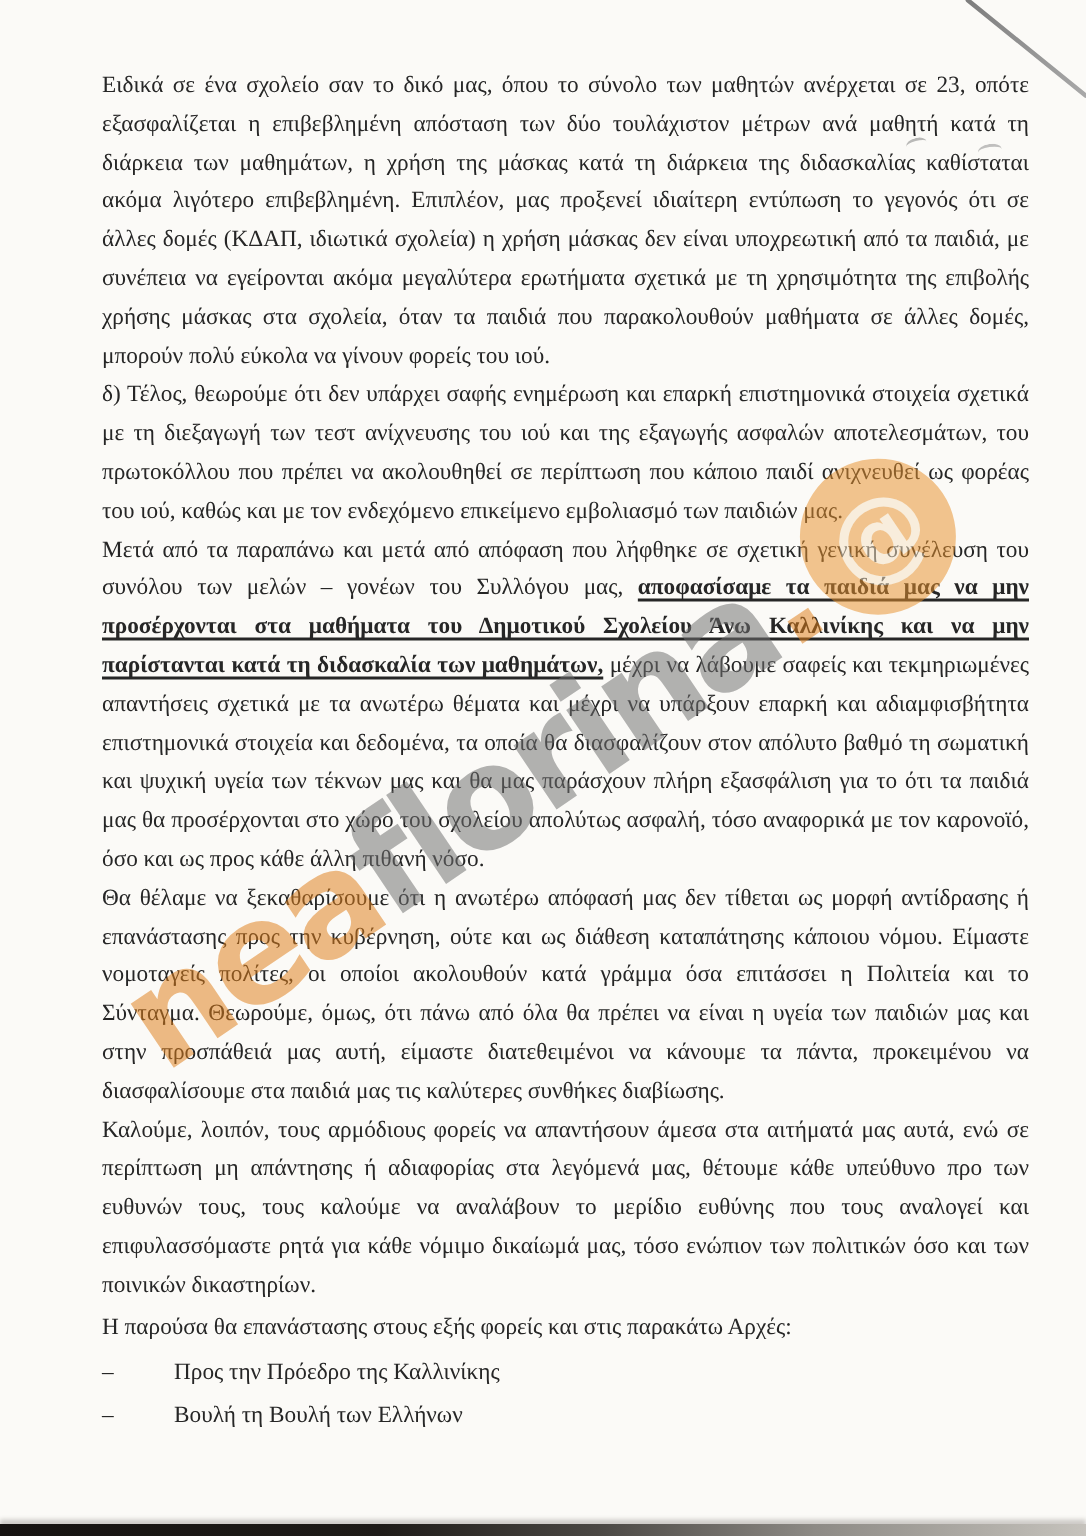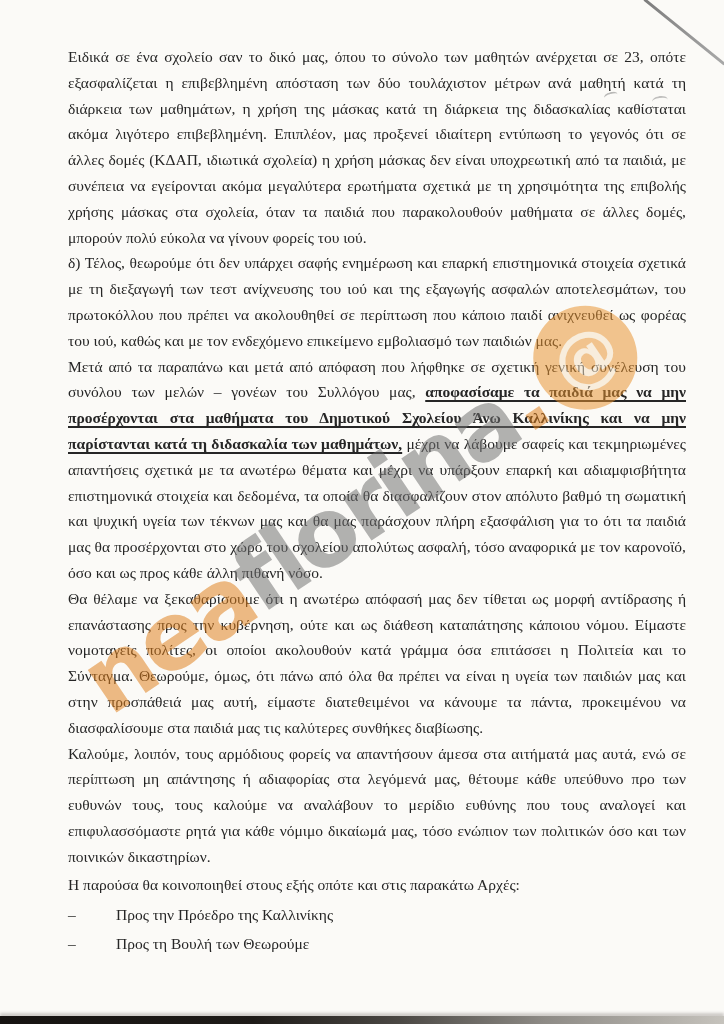--- a/index.html
+++ b/index.html
@@ -89,31 +89,31 @@
   <div class="mark mark1"></div>
   <div class="mark mark2"></div>
 
   <div class="content">
     <div id="paragraphs">
         <p><span>Ειδικά σε ένα σχολείο σαν το δικό μας, όπου το σύνολο των μαθητών ανέρχεται σε 23, οπότε εξασφαλίζεται η επιβεβλημένη απόσταση των δύο τουλάχιστον μέτρων ανά μαθητή κατά τη διάρκεια των μαθημάτων, η χρήση της μάσκας κατά τη διάρκεια της διδασκαλίας καθίσταται ακόμα λιγότερο επιβεβλημένη. Επιπλέον, μας προξενεί ιδιαίτερη εντύπωση το γεγονός ότι σε άλλες δομές (ΚΔΑΠ, ιδιωτικά σχολεία) η χρήση μάσκας δεν είναι υποχρεωτική από τα παιδιά, με συνέπεια να εγείρονται ακόμα μεγαλύτερα ερωτήματα σχετικά με τη χρησιμότητα της επιβολής χρήσης μάσκας στα σχολεία, όταν τα παιδιά που παρακολουθούν μαθήματα σε άλλες δομές, μπορούν πολύ εύκολα να γίνουν φορείς του ιού.</span></p>
         <p><span>δ) Τέλος, θεωρούμε ότι δεν υπάρχει σαφής ενημέρωση και επαρκή επιστημονικά στοιχεία σχετικά με τη διεξαγωγή των τεστ ανίχνευσης του ιού και της εξαγωγής ασφαλών αποτελεσμάτων, του πρωτοκόλλου που πρέπει να ακολουθηθεί σε περίπτωση που κάποιο παιδί ανιχνευθεί ως φορέας του ιού, καθώς και με τον ενδεχόμενο επικείμενο εμβολιασμό των παιδιών μας.</span></p>
         <p><span>Μετά από τα παραπάνω και μετά από απόφαση που λήφθηκε σε σχετική γενική συνέλευση του συνόλου των μελών – γονέων του Συλλόγου μας, </span><span class="bu">αποφασίσαμε τα παιδιά μας να μην προσέρχονται στα μαθήματα του Δημοτικού Σχολείου Άνω Καλλινίκης και να μην παρίστανται κατά τη διδασκαλία των μαθημάτων,</span><span> μέχρι να λάβουμε σαφείς και τεκμηριωμένες απαντήσεις σχετικά με τα ανωτέρω θέματα και μέχρι να υπάρξουν επαρκή και αδιαμφισβήτητα επιστημονικά στοιχεία και δεδομένα, τα οποία θα διασφαλίζουν στον απόλυτο βαθμό τη σωματική και ψυχική υγεία των τέκνων μας και θα μας παράσχουν πλήρη εξασφάλιση για το ότι τα παιδιά μας θα προσέρχονται στο χώρο του σχολείου απολύτως ασφαλή, τόσο αναφορικά με τον καρονοϊό, όσο και ως προς κάθε άλλη πιθανή νόσο.</span></p>
         <p><span>Θα θέλαμε να ξεκαθαρίσουμε ότι η ανωτέρω απόφασή μας δεν τίθεται ως μορφή αντίδρασης ή επανάστασης προς την κυβέρνηση, ούτε και ως διάθεση καταπάτησης κάποιου νόμου. Είμαστε νομοταγείς πολίτες, οι οποίοι ακολουθούν κατά γράμμα όσα επιτάσσει η Πολιτεία και το Σύνταγμα. Θεωρούμε, όμως, ότι πάνω από όλα θα πρέπει να είναι η υγεία των παιδιών μας και στην προσπάθειά μας αυτή, είμαστε διατεθειμένοι να κάνουμε τα πάντα, προκειμένου να διασφαλίσουμε στα παιδιά μας τις καλύτερες συνθήκες διαβίωσης.</span></p>
         <p><span>Καλούμε, λοιπόν, τους αρμόδιους φορείς να απαντήσουν άμεσα στα αιτήματά μας αυτά, ενώ σε περίπτωση μη απάντησης ή αδιαφορίας στα λεγόμενά μας, θέτουμε κάθε υπεύθυνο προ των ευθυνών τους, τους καλούμε να αναλάβουν το μερίδιο ευθύνης που τους αναλογεί και επιφυλασσόμαστε ρητά για κάθε νόμιμο δικαίωμά μας, τόσο ενώπιον των πολιτικών όσο και των ποινικών δικαστηρίων.</span></p>
-        <p><span>Η παρούσα θα κοινοποιηθεί στους εξής οπότε και στις παρακάτω Αρχές:</span></p>
+        <p><span>Η παρούσα θα επανάστασης στους εξής φορείς και στις παρακάτω Αρχές:</span></p>
       </div>
 
     <div class="doc-list">
       <div class="li">
         <span class="dash">–</span>
         <span>Προς την Πρόεδρο της Καλλινίκης</span>
       </div>
       <div class="li">
         <span class="dash">–</span>
-        <span>Προς τη Βουλή των Θεωρούμε</span>
+        <span>Βουλή τη Βουλή των Ελλήνων</span>
       </div>
     </div>
   </div>
 
   <div class="watermark">
     <span class="wm-nea">nea</span>
     <span class="wm-florina">florina</span>
     <span class="wm-dot">.</span>
     <span class="wm-circle">
       <span class="wm-at">@</span>

